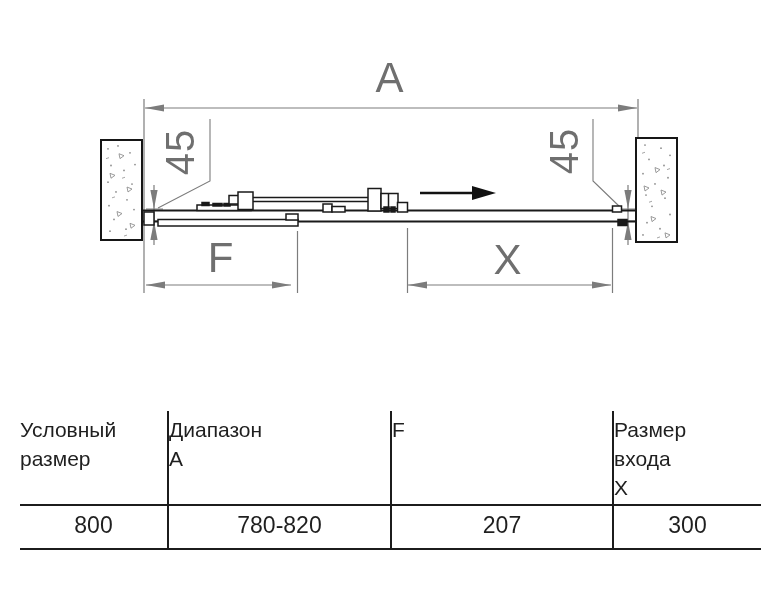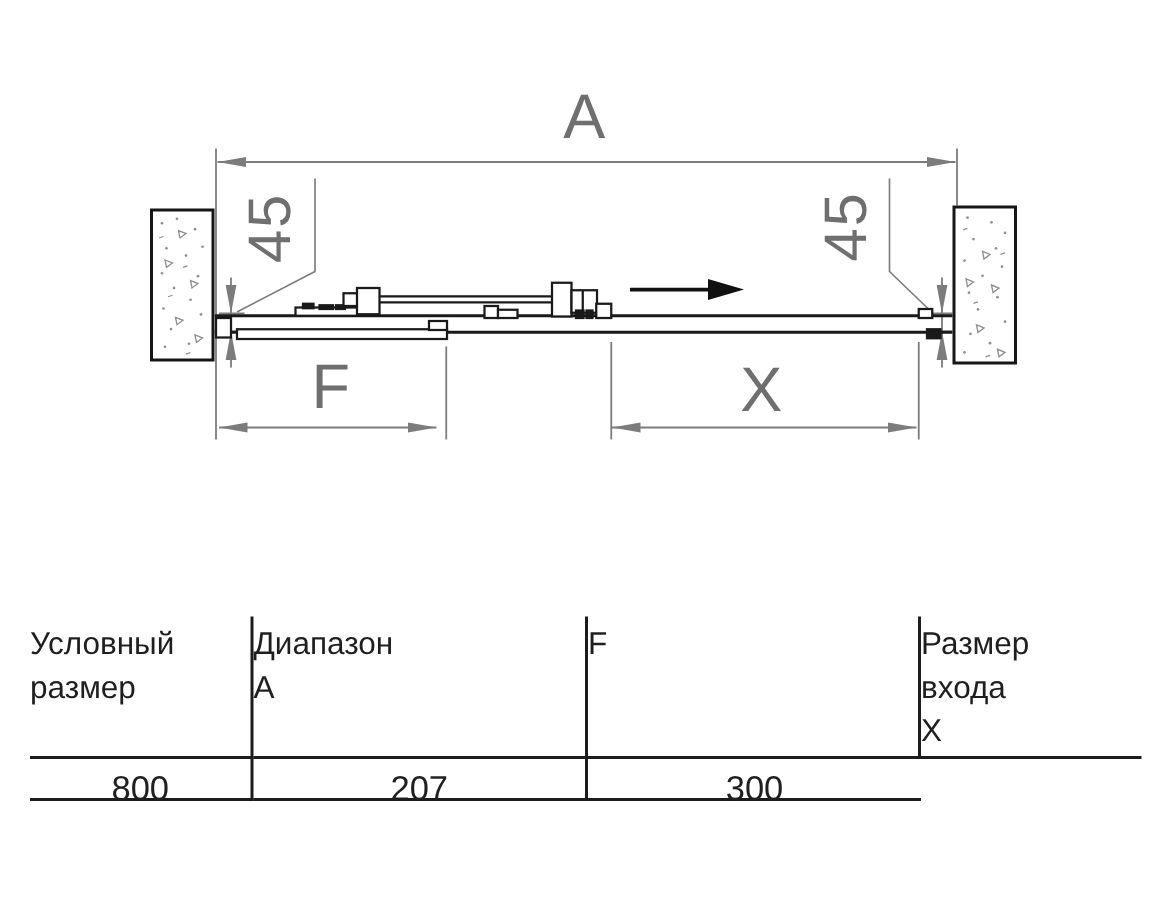--- a/index.html
+++ b/index.html
@@ -34,21 +34,21 @@
     position:absolute;left:20px;top:411px;width:741px;
     display:grid;grid-template-columns:149px 223px 222px 147px;
   }
   .th{
     border-bottom:2px solid #1c1c1c;
     min-height:95px;padding-top:4px;box-sizing:border-box;
     text-align:left;font-size:21px;line-height:29px;color:#1f1f1f;
   }
   .td{
     border-bottom:2px solid #1c1c1c;
-    height:28px;line-height:39px;box-sizing:border-box;
+    height:44px;line-height:39px;box-sizing:border-box;
     text-align:center;font-size:23px;color:#1f1f1f;
   }
   .sep{border-right:2px solid #1c1c1c;}
 </style>
 </head>
 <body>
 
 <div class="drawing">
 
   <svg width="780" height="400" viewBox="0 0 780 400">
@@ -215,15 +215,16 @@
   <div class="th sep">
     <div>F</div>
   </div>
   <div class="th">
     <div>Размер</div>
     <div>входа</div>
     <div>Х</div>
   </div>
 
   <div class="td sep">800</div>
+  <div class="td sep">780-820</div>
   <div class="td sep">207</div>
   <div class="td">300</div>
 </div>
 
 </body></html>

